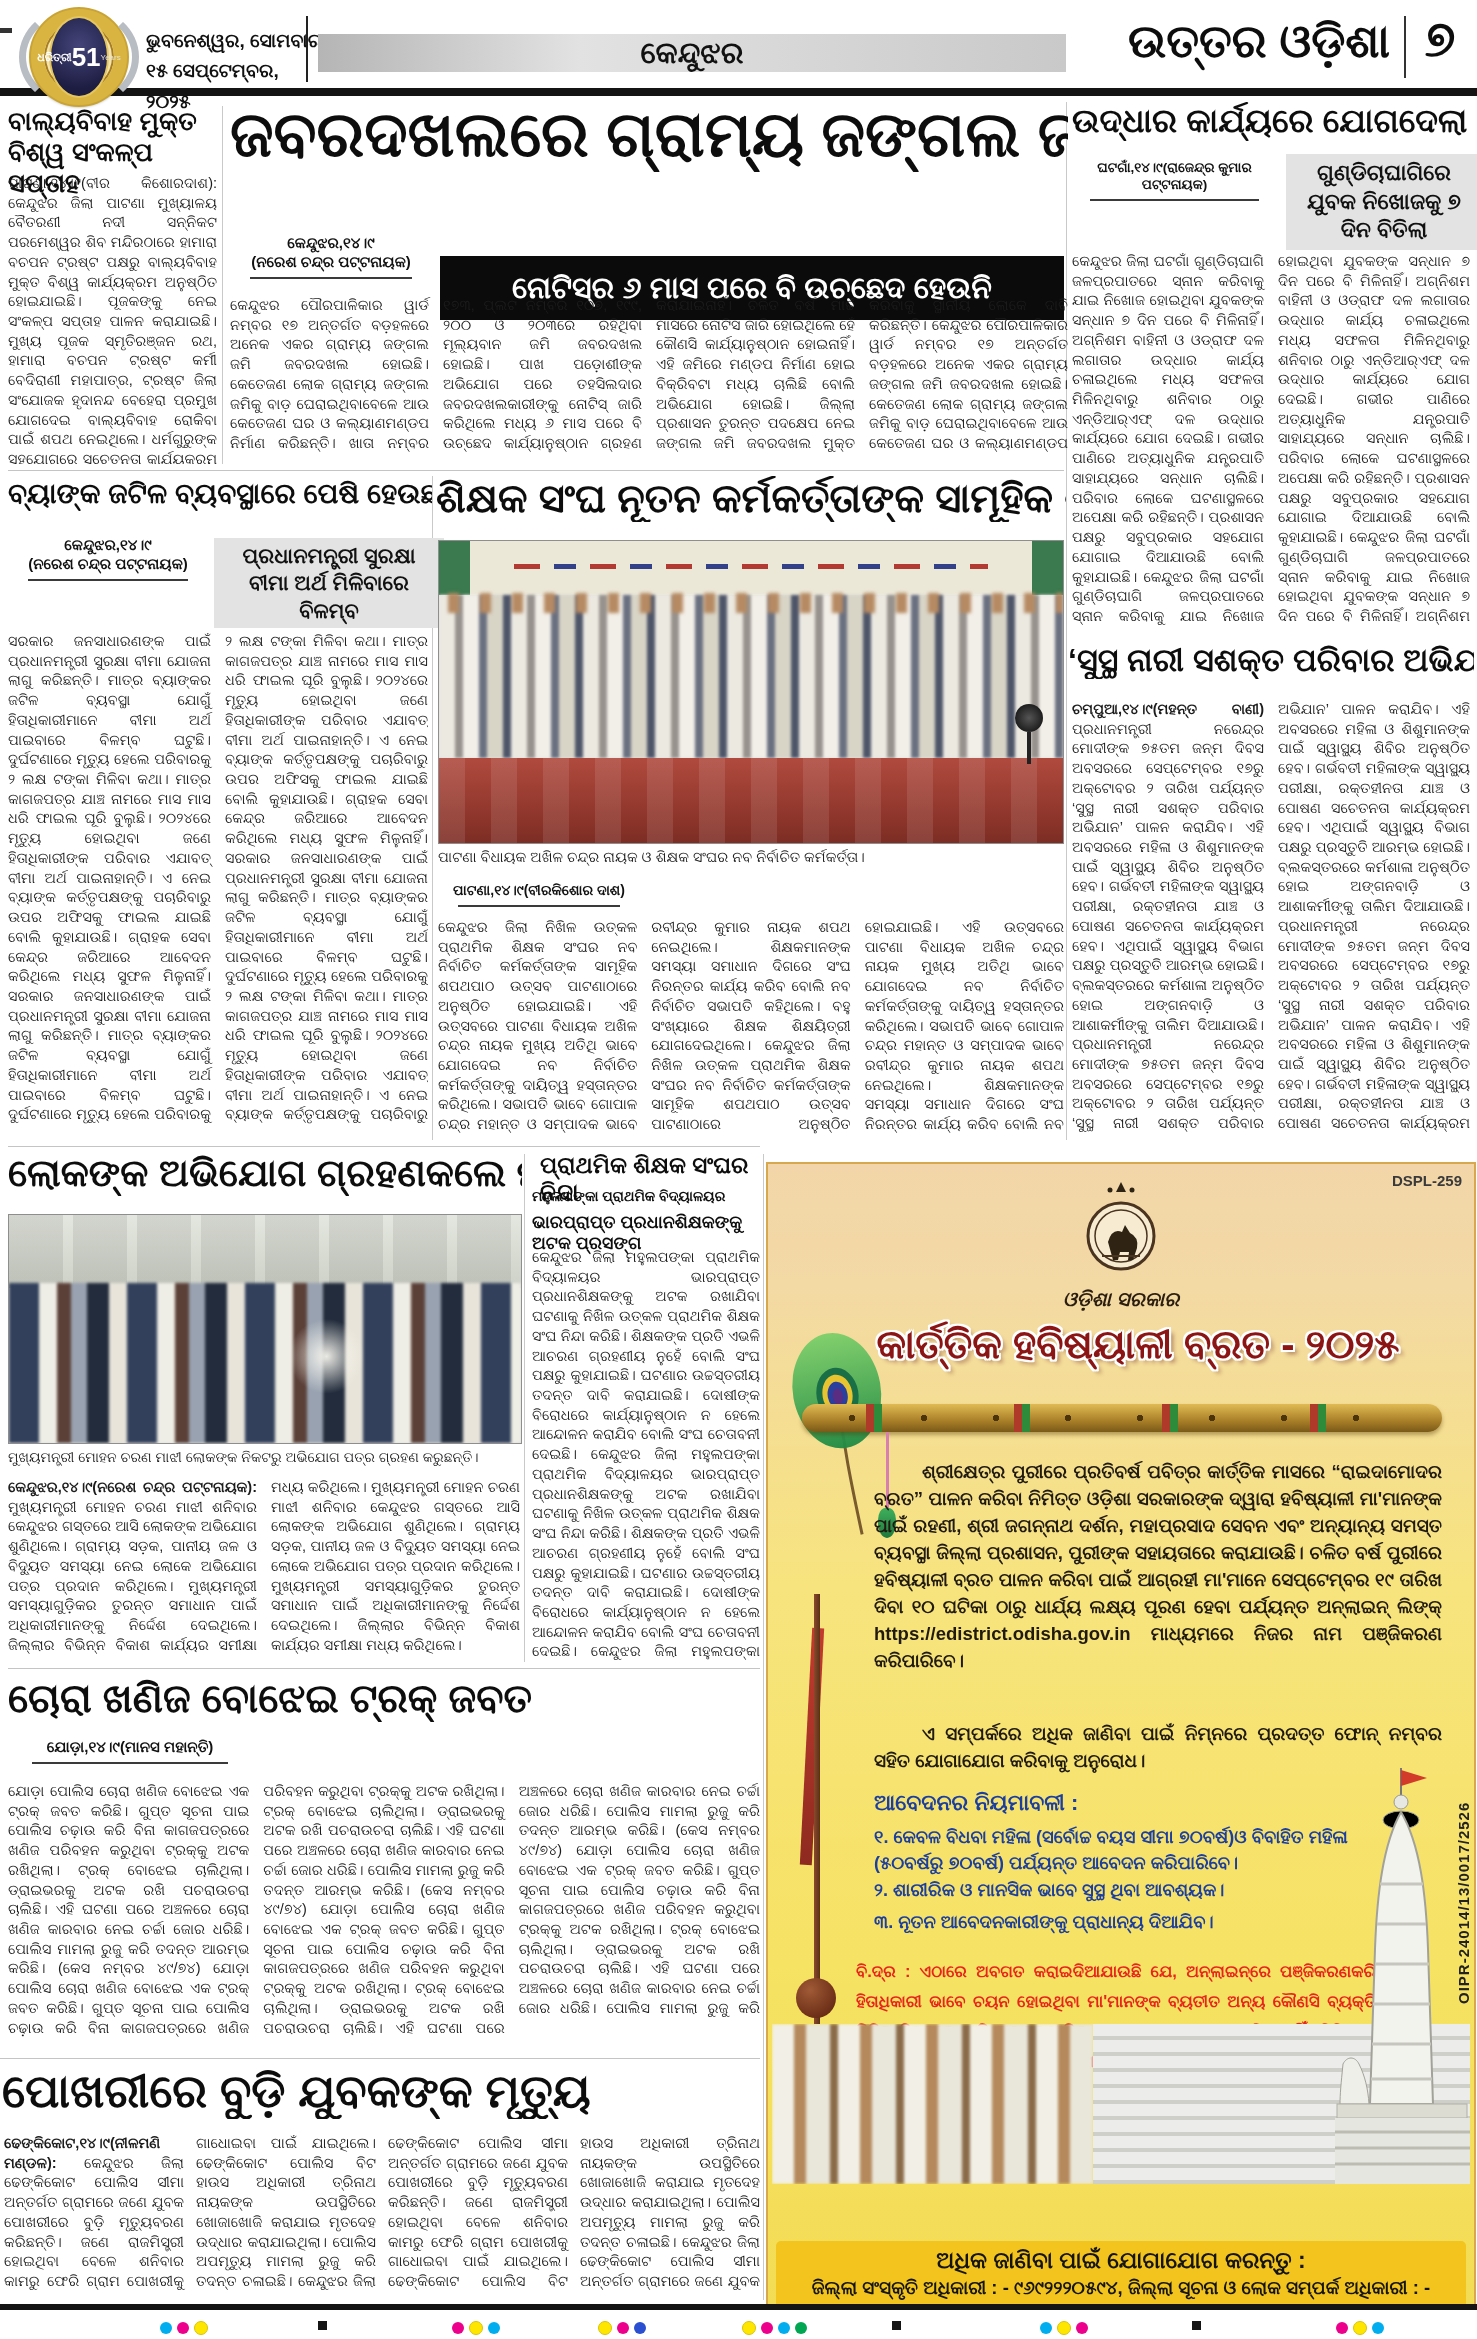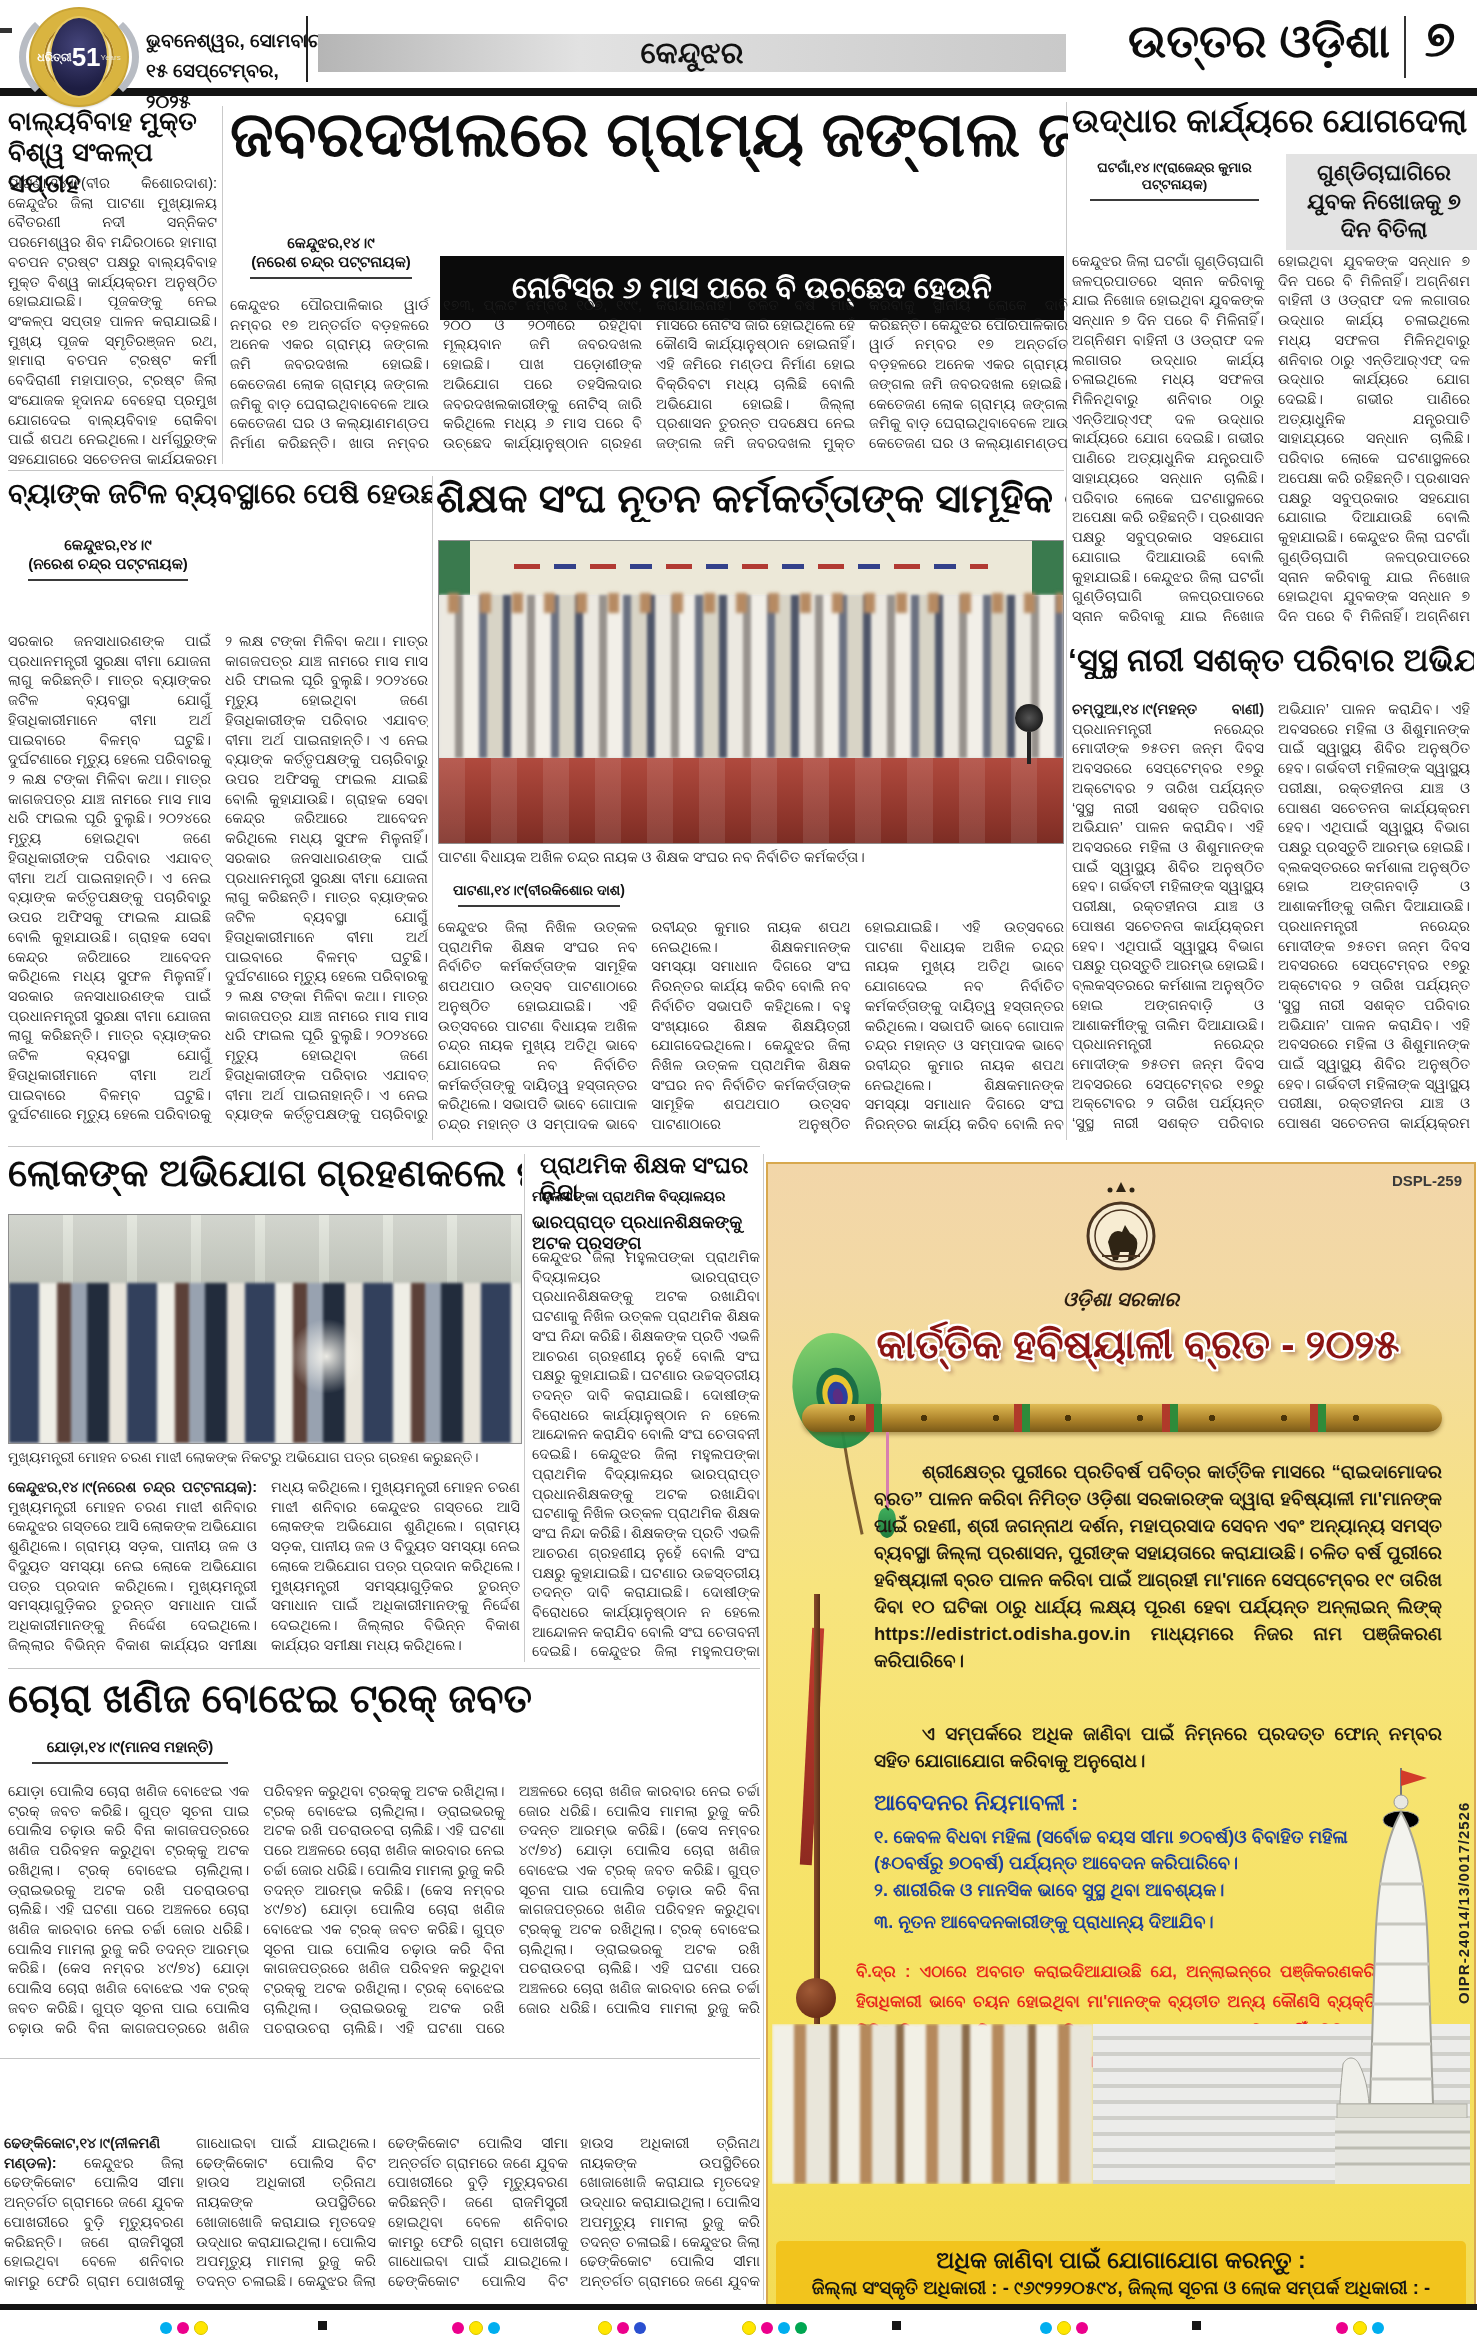--- a/index.html
+++ b/index.html
@@ -149,20 +149,21 @@
   <div class="abs col-body" style="left:1072px;top:700px;width:398px;height:442px;column-count:2;column-gap:14px;">
     <span class="bl">ଚମ୍ପୁଆ,୧୪।୯(ମହନ୍ତ ବାଣୀ)</span>
     <span>ପ୍ରଧାନମନ୍ତ୍ରୀ ନରେନ୍ଦ୍ର ମୋଦୀଙ୍କ ୭୫ତମ ଜନ୍ମ ଦିବସ ଅବସରରେ ସେପ୍ଟେମ୍ବର ୧୭ରୁ ଅକ୍ଟୋବର ୨ ତାରିଖ ପର୍ଯ୍ୟନ୍ତ ‘ସୁସ୍ଥ ନାରୀ ସଶକ୍ତ ପରିବାର ଅଭିଯାନ’ ପାଳନ କରାଯିବ। ଏହି ଅବସରରେ ମହିଳା ଓ ଶିଶୁମାନଙ୍କ ପାଇଁ ସ୍ୱାସ୍ଥ୍ୟ ଶିବିର ଅନୁଷ୍ଠିତ ହେବ। ଗର୍ଭବତୀ ମହିଳାଙ୍କ ସ୍ୱାସ୍ଥ୍ୟ ପରୀକ୍ଷା, ରକ୍ତହୀନତା ଯାଞ୍ଚ ଓ ପୋଷଣ ସଚେତନତା କାର୍ଯ୍ୟକ୍ରମ ହେବ। ଏଥିପାଇଁ ସ୍ୱାସ୍ଥ୍ୟ ବିଭାଗ ପକ୍ଷରୁ ପ୍ରସ୍ତୁତି ଆରମ୍ଭ ହୋଇଛି। ବ୍ଲକସ୍ତରରେ କର୍ମଶାଳା ଅନୁଷ୍ଠିତ ହୋଇ ଅଙ୍ଗନବାଡ଼ି ଓ ଆଶାକର୍ମୀଙ୍କୁ ତାଲିମ ଦିଆଯାଉଛି। ପ୍ରଧାନମନ୍ତ୍ରୀ ନରେନ୍ଦ୍ର ମୋଦୀଙ୍କ ୭୫ତମ ଜନ୍ମ ଦିବସ ଅବସରରେ ସେପ୍ଟେମ୍ବର ୧୭ରୁ ଅକ୍ଟୋବର ୨ ତାରିଖ ପର୍ଯ୍ୟନ୍ତ ‘ସୁସ୍ଥ ନାରୀ ସଶକ୍ତ ପରିବାର ଅଭିଯାନ’ ପାଳନ କରାଯିବ। ଏହି ଅବସରରେ ମହିଳା ଓ ଶିଶୁମାନଙ୍କ ପାଇଁ ସ୍ୱାସ୍ଥ୍ୟ ଶିବିର ଅନୁଷ୍ଠିତ ହେବ। ଗର୍ଭବତୀ ମହିଳାଙ୍କ ସ୍ୱାସ୍ଥ୍ୟ ପରୀକ୍ଷା, ରକ୍ତହୀନତା ଯାଞ୍ଚ ଓ ପୋଷଣ ସଚେତନତା କାର୍ଯ୍ୟକ୍ରମ ହେବ। ଏଥିପାଇଁ ସ୍ୱାସ୍ଥ୍ୟ ବିଭାଗ ପକ୍ଷରୁ ପ୍ରସ୍ତୁତି ଆରମ୍ଭ ହୋଇଛି। ବ୍ଲକସ୍ତରରେ କର୍ମଶାଳା ଅନୁଷ୍ଠିତ ହୋଇ ଅଙ୍ଗନବାଡ଼ି ଓ ଆଶାକର୍ମୀଙ୍କୁ ତାଲିମ ଦିଆଯାଉଛି। ପ୍ରଧାନମନ୍ତ୍ରୀ ନରେନ୍ଦ୍ର ମୋଦୀଙ୍କ ୭୫ତମ ଜନ୍ମ ଦିବସ ଅବସରରେ ସେପ୍ଟେମ୍ବର ୧୭ରୁ ଅକ୍ଟୋବର ୨ ତାରିଖ ପର୍ଯ୍ୟନ୍ତ ‘ସୁସ୍ଥ ନାରୀ ସଶକ୍ତ ପରିବାର ଅଭିଯାନ’ ପାଳନ କରାଯିବ। ଏହି ଅବସରରେ ମହିଳା ଓ ଶିଶୁମାନଙ୍କ ପାଇଁ ସ୍ୱାସ୍ଥ୍ୟ ଶିବିର ଅନୁଷ୍ଠିତ ହେବ। ଗର୍ଭବତୀ ମହିଳାଙ୍କ ସ୍ୱାସ୍ଥ୍ୟ ପରୀକ୍ଷା, ରକ୍ତହୀନତା ଯାଞ୍ଚ ଓ ପୋଷଣ ସଚେତନତା କାର୍ଯ୍ୟକ୍ରମ ହେବ। ଏଥିପାଇଁ ସ୍ୱାସ୍ଥ୍ୟ ବିଭାଗ ପକ୍ଷରୁ ପ୍ରସ୍ତୁତି ଆରମ୍ଭ ହୋଇଛି। ବ୍ଲକସ୍ତରରେ କର୍ମଶାଳା ଅନୁଷ୍ଠିତ ହୋଇ ଅଙ୍ଗନବାଡ଼ି ଓ ଆଶାକର୍ମୀଙ୍କୁ ତାଲିମ ଦିଆଯାଉଛି। ପ୍ରଧାନମନ୍ତ୍ରୀ ନରେନ୍ଦ୍ର ମୋଦୀଙ୍କ ୭୫ତମ ଜନ୍ମ ଦିବସ ଅବସରରେ ସେପ୍ଟେମ୍ବର ୧୭ରୁ ଅକ୍ଟୋବର ୨ ତାରିଖ ପର୍ଯ୍ୟନ୍ତ ‘ସୁସ୍ଥ ନାରୀ ସଶକ୍ତ ପରିବାର ଅଭିଯାନ’ ପାଳନ କରାଯିବ। ଏହି ଅବସରରେ ମହିଳା ଓ ଶିଶୁମାନଙ୍କ ପାଇଁ ସ୍ୱାସ୍ଥ୍ୟ ଶିବିର ଅନୁଷ୍ଠିତ ହେବ। ଗର୍ଭବତୀ ମହିଳାଙ୍କ ସ୍ୱାସ୍ଥ୍ୟ ପରୀକ୍ଷା, ରକ୍ତହୀନତା ଯାଞ୍ଚ ଓ ପୋଷଣ ସଚେତନତା କାର୍ଯ୍ୟକ୍ରମ ହେବ। ଏଥିପାଇଁ ସ୍ୱାସ୍ଥ୍ୟ ବିଭାଗ ପକ୍ଷରୁ ପ୍ରସ୍ତୁତି ଆରମ୍ଭ ହୋଇଛି। ବ୍ଲକସ୍ତରରେ କର୍ମଶାଳା ଅନୁଷ୍ଠିତ ହୋଇ ଅଙ୍ଗନବାଡ଼ି ଓ ଆଶାକର୍ମୀଙ୍କୁ ତାଲିମ ଦିଆଯାଉଛି।</span>
   </div>
 
   <div class="abs hl nowrap" style="left:8px;top:478px;width:424px;font-size:28px;">ବ୍ୟାଙ୍କ ଜଟିଳ ବ୍ୟବସ୍ଥାରେ ପେଷି ହେଉଛନ୍ତି ହିତାଧିକାରୀ</div>
   <div class="abs byline" style="left:10px;top:536px;width:196px;">
     <div>କେନ୍ଦୁଝର,୧୪।୯</div>
     <div>(ନରେଶ ଚନ୍ଦ୍ର ପଟ୍ଟନାୟକ)</div>
   </div>
+  <div class="abs kicker" style="left:214px;top:538px;width:214px;height:86px;font-size:21px;padding:2px 8px;">ପ୍ରଧାନମନ୍ତ୍ରୀ ସୁରକ୍ଷା ବୀମା ଅର୍ଥ ମିଳିବାରେ ବିଳମ୍ବ</div>
   <div class="abs col-body" style="left:8px;top:632px;width:420px;height:508px;column-count:2;column-gap:14px;">ସରକାର ଜନସାଧାରଣଙ୍କ ପାଇଁ ପ୍ରଧାନମନ୍ତ୍ରୀ ସୁରକ୍ଷା ବୀମା ଯୋଜନା ଲାଗୁ କରିଛନ୍ତି। ମାତ୍ର ବ୍ୟାଙ୍କର ଜଟିଳ ବ୍ୟବସ୍ଥା ଯୋଗୁଁ ହିତାଧିକାରୀମାନେ ବୀମା ଅର୍ଥ ପାଇବାରେ ବିଳମ୍ବ ଘଟୁଛି। ଦୁର୍ଘଟଣାରେ ମୃତ୍ୟୁ ହେଲେ ପରିବାରକୁ ୨ ଲକ୍ଷ ଟଙ୍କା ମିଳିବା କଥା। ମାତ୍ର କାଗଜପତ୍ର ଯାଞ୍ଚ ନାମରେ ମାସ ମାସ ଧରି ଫାଇଲ ଘୂରି ବୁଲୁଛି। ୨୦୨୪ରେ ମୃତ୍ୟୁ ହୋଇଥିବା ଜଣେ ହିତାଧିକାରୀଙ୍କ ପରିବାର ଏଯାବତ୍ ବୀମା ଅର୍ଥ ପାଇନାହାନ୍ତି। ଏ ନେଇ ବ୍ୟାଙ୍କ କର୍ତ୍ତୃପକ୍ଷଙ୍କୁ ପଚାରିବାରୁ ଉପର ଅଫିସକୁ ଫାଇଲ ଯାଇଛି ବୋଲି କୁହାଯାଉଛି। ଗ୍ରାହକ ସେବା କେନ୍ଦ୍ର ଜରିଆରେ ଆବେଦନ କରିଥିଲେ ମଧ୍ୟ ସୁଫଳ ମିଳୁନାହିଁ। ସରକାର ଜନସାଧାରଣଙ୍କ ପାଇଁ ପ୍ରଧାନମନ୍ତ୍ରୀ ସୁରକ୍ଷା ବୀମା ଯୋଜନା ଲାଗୁ କରିଛନ୍ତି। ମାତ୍ର ବ୍ୟାଙ୍କର ଜଟିଳ ବ୍ୟବସ୍ଥା ଯୋଗୁଁ ହିତାଧିକାରୀମାନେ ବୀମା ଅର୍ଥ ପାଇବାରେ ବିଳମ୍ବ ଘଟୁଛି। ଦୁର୍ଘଟଣାରେ ମୃତ୍ୟୁ ହେଲେ ପରିବାରକୁ ୨ ଲକ୍ଷ ଟଙ୍କା ମିଳିବା କଥା। ମାତ୍ର କାଗଜପତ୍ର ଯାଞ୍ଚ ନାମରେ ମାସ ମାସ ଧରି ଫାଇଲ ଘୂରି ବୁଲୁଛି। ୨୦୨୪ରେ ମୃତ୍ୟୁ ହୋଇଥିବା ଜଣେ ହିତାଧିକାରୀଙ୍କ ପରିବାର ଏଯାବତ୍ ବୀମା ଅର୍ଥ ପାଇନାହାନ୍ତି। ଏ ନେଇ ବ୍ୟାଙ୍କ କର୍ତ୍ତୃପକ୍ଷଙ୍କୁ ପଚାରିବାରୁ ଉପର ଅଫିସକୁ ଫାଇଲ ଯାଇଛି ବୋଲି କୁହାଯାଉଛି। ଗ୍ରାହକ ସେବା କେନ୍ଦ୍ର ଜରିଆରେ ଆବେଦନ କରିଥିଲେ ମଧ୍ୟ ସୁଫଳ ମିଳୁନାହିଁ। ସରକାର ଜନସାଧାରଣଙ୍କ ପାଇଁ ପ୍ରଧାନମନ୍ତ୍ରୀ ସୁରକ୍ଷା ବୀମା ଯୋଜନା ଲାଗୁ କରିଛନ୍ତି। ମାତ୍ର ବ୍ୟାଙ୍କର ଜଟିଳ ବ୍ୟବସ୍ଥା ଯୋଗୁଁ ହିତାଧିକାରୀମାନେ ବୀମା ଅର୍ଥ ପାଇବାରେ ବିଳମ୍ବ ଘଟୁଛି। ଦୁର୍ଘଟଣାରେ ମୃତ୍ୟୁ ହେଲେ ପରିବାରକୁ ୨ ଲକ୍ଷ ଟଙ୍କା ମିଳିବା କଥା। ମାତ୍ର କାଗଜପତ୍ର ଯାଞ୍ଚ ନାମରେ ମାସ ମାସ ଧରି ଫାଇଲ ଘୂରି ବୁଲୁଛି। ୨୦୨୪ରେ ମୃତ୍ୟୁ ହୋଇଥିବା ଜଣେ ହିତାଧିକାରୀଙ୍କ ପରିବାର ଏଯାବତ୍ ବୀମା ଅର୍ଥ ପାଇନାହାନ୍ତି। ଏ ନେଇ ବ୍ୟାଙ୍କ କର୍ତ୍ତୃପକ୍ଷଙ୍କୁ ପଚାରିବାରୁ ଉପର ଅଫିସକୁ ଫାଇଲ ଯାଇଛି ବୋଲି କୁହାଯାଉଛି। ଗ୍ରାହକ ସେବା କେନ୍ଦ୍ର ଜରିଆରେ ଆବେଦନ କରିଥିଲେ ମଧ୍ୟ ସୁଫଳ ମିଳୁନାହିଁ। ସରକାର ଜନସାଧାରଣଙ୍କ ପାଇଁ ପ୍ରଧାନମନ୍ତ୍ରୀ ସୁରକ୍ଷା ବୀମା ଯୋଜନା ଲାଗୁ କରିଛନ୍ତି। ମାତ୍ର ବ୍ୟାଙ୍କର ଜଟିଳ ବ୍ୟବସ୍ଥା ଯୋଗୁଁ ହିତାଧିକାରୀମାନେ ବୀମା ଅର୍ଥ ପାଇବାରେ ବିଳମ୍ବ ଘଟୁଛି। ଦୁର୍ଘଟଣାରେ ମୃତ୍ୟୁ ହେଲେ ପରିବାରକୁ ୨ ଲକ୍ଷ ଟଙ୍କା ମିଳିବା କଥା। ମାତ୍ର କାଗଜପତ୍ର ଯାଞ୍ଚ ନାମରେ ମାସ ମାସ ଧରି ଫାଇଲ ଘୂରି ବୁଲୁଛି। ୨୦୨୪ରେ ମୃତ୍ୟୁ ହୋଇଥିବା ଜଣେ ହିତାଧିକାରୀଙ୍କ ପରିବାର ଏଯାବତ୍ ବୀମା ଅର୍ଥ ପାଇନାହାନ୍ତି। ଏ ନେଇ ବ୍ୟାଙ୍କ କର୍ତ୍ତୃପକ୍ଷଙ୍କୁ ପଚାରିବାରୁ ଉପର ଅଫିସକୁ ଫାଇଲ ଯାଇଛି ବୋଲି କୁହାଯାଉଛି। ଗ୍ରାହକ ସେବା କେନ୍ଦ୍ର ଜରିଆରେ ଆବେଦନ କରିଥିଲେ ମଧ୍ୟ ସୁଫଳ ମିଳୁନାହିଁ।</div>
 
   <div class="abs hl nowrap" style="left:436px;top:476px;width:630px;font-size:40px;text-align:center;">ଶିକ୍ଷକ ସଂଘ ନୂତନ କର୍ମକର୍ତ୍ତାଙ୍କ ସାମୂହିକ ଶପଥପାଠ</div>
   <div class="abs photo" style="left:438px;top:540px;width:624px;height:302px;">
     <div class="t-banner"></div>
     <div class="t-crowd"></div>
     <div class="t-stage"></div>
     <div class="t-fan"></div>
   </div>
   <div class="abs col-body" style="left:438px;top:848px;width:626px;height:26px;">ପାଟଣା ବିଧାୟକ ଅଖିଳ ଚନ୍ଦ୍ର ନାୟକ ଓ ଶିକ୍ଷକ ସଂଘର ନବ ନିର୍ବାଚିତ କର୍ମକର୍ତ୍ତା।</div>
@@ -183,20 +184,21 @@
 
   <div class="abs hl" style="left:532px;top:1152px;width:230px;font-size:23px;margin-left:8px;">ପ୍ରାଥମିକ ଶିକ୍ଷକ ସଂଘର ନିନ୍ଦା</div>
   <div class="abs hl" style="left:532px;top:1188px;width:230px;font-size:14px;">ମହୁଲପଙ୍କା ପ୍ରାଥମିକ ବିଦ୍ୟାଳୟର</div>
   <div class="abs hl" style="left:532px;top:1212px;width:230px;font-size:17.5px;">ଭାରପ୍ରାପ୍ତ ପ୍ରଧାନଶିକ୍ଷକଙ୍କୁ ଅଟକ ପ୍ରସଙ୍ଗ</div>
   <div class="abs col-body" style="left:532px;top:1248px;width:228px;height:414px;">କେନ୍ଦୁଝର ଜିଲା ମହୁଲପଙ୍କା ପ୍ରାଥମିକ ବିଦ୍ୟାଳୟର ଭାରପ୍ରାପ୍ତ ପ୍ରଧାନଶିକ୍ଷକଙ୍କୁ ଅଟକ ରଖାଯିବା ଘଟଣାକୁ ନିଖିଳ ଉତ୍କଳ ପ୍ରାଥମିକ ଶିକ୍ଷକ ସଂଘ ନିନ୍ଦା କରିଛି। ଶିକ୍ଷକଙ୍କ ପ୍ରତି ଏଭଳି ଆଚରଣ ଗ୍ରହଣୀୟ ନୁହେଁ ବୋଲି ସଂଘ ପକ୍ଷରୁ କୁହାଯାଇଛି। ଘଟଣାର ଉଚ୍ଚସ୍ତରୀୟ ତଦନ୍ତ ଦାବି କରାଯାଇଛି। ଦୋଷୀଙ୍କ ବିରୋଧରେ କାର୍ଯ୍ୟାନୁଷ୍ଠାନ ନ ହେଲେ ଆନ୍ଦୋଳନ କରାଯିବ ବୋଲି ସଂଘ ଚେତାବନୀ ଦେଇଛି। କେନ୍ଦୁଝର ଜିଲା ମହୁଲପଙ୍କା ପ୍ରାଥମିକ ବିଦ୍ୟାଳୟର ଭାରପ୍ରାପ୍ତ ପ୍ରଧାନଶିକ୍ଷକଙ୍କୁ ଅଟକ ରଖାଯିବା ଘଟଣାକୁ ନିଖିଳ ଉତ୍କଳ ପ୍ରାଥମିକ ଶିକ୍ଷକ ସଂଘ ନିନ୍ଦା କରିଛି। ଶିକ୍ଷକଙ୍କ ପ୍ରତି ଏଭଳି ଆଚରଣ ଗ୍ରହଣୀୟ ନୁହେଁ ବୋଲି ସଂଘ ପକ୍ଷରୁ କୁହାଯାଇଛି। ଘଟଣାର ଉଚ୍ଚସ୍ତରୀୟ ତଦନ୍ତ ଦାବି କରାଯାଇଛି। ଦୋଷୀଙ୍କ ବିରୋଧରେ କାର୍ଯ୍ୟାନୁଷ୍ଠାନ ନ ହେଲେ ଆନ୍ଦୋଳନ କରାଯିବ ବୋଲି ସଂଘ ଚେତାବନୀ ଦେଇଛି। କେନ୍ଦୁଝର ଜିଲା ମହୁଲପଙ୍କା ପ୍ରାଥମିକ ବିଦ୍ୟାଳୟର ଭାରପ୍ରାପ୍ତ ପ୍ରଧାନଶିକ୍ଷକଙ୍କୁ ଅଟକ ରଖାଯିବା ଘଟଣାକୁ ନିଖିଳ ଉତ୍କଳ ପ୍ରାଥମିକ ଶିକ୍ଷକ ସଂଘ ନିନ୍ଦା କରିଛି। ଶିକ୍ଷକଙ୍କ ପ୍ରତି ଏଭଳି ଆଚରଣ ଗ୍ରହଣୀୟ ନୁହେଁ ବୋଲି ସଂଘ ପକ୍ଷରୁ କୁହାଯାଇଛି। ଘଟଣାର ଉଚ୍ଚସ୍ତରୀୟ ତଦନ୍ତ ଦାବି କରାଯାଇଛି। ଦୋଷୀଙ୍କ ବିରୋଧରେ କାର୍ଯ୍ୟାନୁଷ୍ଠାନ ନ ହେଲେ ଆନ୍ଦୋଳନ କରାଯିବ ବୋଲି ସଂଘ ଚେତାବନୀ ଦେଇଛି।</div>
 
   <div class="abs hl nowrap" style="left:8px;top:1676px;width:620px;font-size:40px;">ଚୋରା ଖଣିଜ ବୋଝେଇ ଟ୍ରକ୍ ଜବତ</div>
   <div class="abs byline" style="left:10px;top:1738px;width:240px;">ଯୋଡ଼ା,୧୪।୯(ମାନସ ମହାନ୍ତି)</div>
   <div class="abs col-body" style="left:8px;top:1782px;width:752px;height:274px;column-count:3;column-gap:14px;">ଯୋଡ଼ା ପୋଲିସ ଚୋରା ଖଣିଜ ବୋଝେଇ ଏକ ଟ୍ରକ୍ ଜବତ କରିଛି। ଗୁପ୍ତ ସୂଚନା ପାଇ ପୋଲିସ ଚଢ଼ାଉ କରି ବିନା କାଗଜପତ୍ରରେ ଖଣିଜ ପରିବହନ କରୁଥିବା ଟ୍ରକ୍‌କୁ ଅଟକ ରଖିଥିଲା। ଟ୍ରକ୍ ବୋଝେଇ ଚାଲିଥିଲା। ଡ୍ରାଇଭରକୁ ଅଟକ ରଖି ପଚରାଉଚରା ଚାଲିଛି। ଏହି ଘଟଣା ପରେ ଅଞ୍ଚଳରେ ଚୋରା ଖଣିଜ କାରବାର ନେଇ ଚର୍ଚ୍ଚା ଜୋର ଧରିଛି। ପୋଲିସ ମାମଲା ରୁଜୁ କରି ତଦନ୍ତ ଆରମ୍ଭ କରିଛି। (କେସ ନମ୍ବର ୪୯/୭୪) ଯୋଡ଼ା ପୋଲିସ ଚୋରା ଖଣିଜ ବୋଝେଇ ଏକ ଟ୍ରକ୍ ଜବତ କରିଛି। ଗୁପ୍ତ ସୂଚନା ପାଇ ପୋଲିସ ଚଢ଼ାଉ କରି ବିନା କାଗଜପତ୍ରରେ ଖଣିଜ ପରିବହନ କରୁଥିବା ଟ୍ରକ୍‌କୁ ଅଟକ ରଖିଥିଲା। ଟ୍ରକ୍ ବୋଝେଇ ଚାଲିଥିଲା। ଡ୍ରାଇଭରକୁ ଅଟକ ରଖି ପଚରାଉଚରା ଚାଲିଛି। ଏହି ଘଟଣା ପରେ ଅଞ୍ଚଳରେ ଚୋରା ଖଣିଜ କାରବାର ନେଇ ଚର୍ଚ୍ଚା ଜୋର ଧରିଛି। ପୋଲିସ ମାମଲା ରୁଜୁ କରି ତଦନ୍ତ ଆରମ୍ଭ କରିଛି। (କେସ ନମ୍ବର ୪୯/୭୪) ଯୋଡ଼ା ପୋଲିସ ଚୋରା ଖଣିଜ ବୋଝେଇ ଏକ ଟ୍ରକ୍ ଜବତ କରିଛି। ଗୁପ୍ତ ସୂଚନା ପାଇ ପୋଲିସ ଚଢ଼ାଉ କରି ବିନା କାଗଜପତ୍ରରେ ଖଣିଜ ପରିବହନ କରୁଥିବା ଟ୍ରକ୍‌କୁ ଅଟକ ରଖିଥିଲା। ଟ୍ରକ୍ ବୋଝେଇ ଚାଲିଥିଲା। ଡ୍ରାଇଭରକୁ ଅଟକ ରଖି ପଚରାଉଚରା ଚାଲିଛି। ଏହି ଘଟଣା ପରେ ଅଞ୍ଚଳରେ ଚୋରା ଖଣିଜ କାରବାର ନେଇ ଚର୍ଚ୍ଚା ଜୋର ଧରିଛି। ପୋଲିସ ମାମଲା ରୁଜୁ କରି ତଦନ୍ତ ଆରମ୍ଭ କରିଛି। (କେସ ନମ୍ବର ୪୯/୭୪) ଯୋଡ଼ା ପୋଲିସ ଚୋରା ଖଣିଜ ବୋଝେଇ ଏକ ଟ୍ରକ୍ ଜବତ କରିଛି। ଗୁପ୍ତ ସୂଚନା ପାଇ ପୋଲିସ ଚଢ଼ାଉ କରି ବିନା କାଗଜପତ୍ରରେ ଖଣିଜ ପରିବହନ କରୁଥିବା ଟ୍ରକ୍‌କୁ ଅଟକ ରଖିଥିଲା। ଟ୍ରକ୍ ବୋଝେଇ ଚାଲିଥିଲା। ଡ୍ରାଇଭରକୁ ଅଟକ ରଖି ପଚରାଉଚରା ଚାଲିଛି। ଏହି ଘଟଣା ପରେ ଅଞ୍ଚଳରେ ଚୋରା ଖଣିଜ କାରବାର ନେଇ ଚର୍ଚ୍ଚା ଜୋର ଧରିଛି। ପୋଲିସ ମାମଲା ରୁଜୁ କରି ତଦନ୍ତ ଆରମ୍ଭ କରିଛି। (କେସ ନମ୍ବର ୪୯/୭୪)</div>
 
+  <div class="abs hl nowrap" style="left:2px;top:2064px;width:726px;font-size:46px;">ପୋଖରୀରେ ବୁଡ଼ି ଯୁବକଙ୍କ ମୃତ୍ୟୁ</div>
   <div class="abs col-body" style="left:4px;top:2134px;width:756px;height:172px;column-count:4;column-gap:12px;">
     <span class="bl">ଢେଙ୍କିକୋଟ,୧୪।୯(ନୀଳମଣି ମଣ୍ଡଳ):</span>
     <span>କେନ୍ଦୁଝର ଜିଲା ଢେଙ୍କିକୋଟ ପୋଲିସ ସୀମା ଅନ୍ତର୍ଗତ ଗ୍ରାମରେ ଜଣେ ଯୁବକ ପୋଖରୀରେ ବୁଡ଼ି ମୃତ୍ୟୁବରଣ କରିଛନ୍ତି। ଜଣେ ରାଜମିସ୍ତ୍ରୀ ହୋଇଥିବା ବେଳେ ଶନିବାର କାମରୁ ଫେରି ଗ୍ରାମ ପୋଖରୀକୁ ଗାଧୋଇବା ପାଇଁ ଯାଇଥିଲେ। ଢେଙ୍କିକୋଟ ପୋଲିସ ବିଟ ହାଉସ ଅଧିକାରୀ ତ୍ରିନାଥ ନାୟକଙ୍କ ଉପସ୍ଥିତିରେ ଖୋଜାଖୋଜି କରାଯାଇ ମୃତଦେହ ଉଦ୍ଧାର କରାଯାଇଥିଲା। ପୋଲିସ ଅପମୃତ୍ୟୁ ମାମଲା ରୁଜୁ କରି ତଦନ୍ତ ଚଳାଇଛି। କେନ୍ଦୁଝର ଜିଲା ଢେଙ୍କିକୋଟ ପୋଲିସ ସୀମା ଅନ୍ତର୍ଗତ ଗ୍ରାମରେ ଜଣେ ଯୁବକ ପୋଖରୀରେ ବୁଡ଼ି ମୃତ୍ୟୁବରଣ କରିଛନ୍ତି। ଜଣେ ରାଜମିସ୍ତ୍ରୀ ହୋଇଥିବା ବେଳେ ଶନିବାର କାମରୁ ଫେରି ଗ୍ରାମ ପୋଖରୀକୁ ଗାଧୋଇବା ପାଇଁ ଯାଇଥିଲେ। ଢେଙ୍କିକୋଟ ପୋଲିସ ବିଟ ହାଉସ ଅଧିକାରୀ ତ୍ରିନାଥ ନାୟକଙ୍କ ଉପସ୍ଥିତିରେ ଖୋଜାଖୋଜି କରାଯାଇ ମୃତଦେହ ଉଦ୍ଧାର କରାଯାଇଥିଲା। ପୋଲିସ ଅପମୃତ୍ୟୁ ମାମଲା ରୁଜୁ କରି ତଦନ୍ତ ଚଳାଇଛି। କେନ୍ଦୁଝର ଜିଲା ଢେଙ୍କିକୋଟ ପୋଲିସ ସୀମା ଅନ୍ତର୍ଗତ ଗ୍ରାମରେ ଜଣେ ଯୁବକ ପୋଖରୀରେ ବୁଡ଼ି ମୃତ୍ୟୁବରଣ କରିଛନ୍ତି। ଜଣେ ରାଜମିସ୍ତ୍ରୀ ହୋଇଥିବା ବେଳେ ଶନିବାର କାମରୁ ଫେରି ଗ୍ରାମ ପୋଖରୀକୁ ଗାଧୋଇବା ପାଇଁ ଯାଇଥିଲେ। ଢେଙ୍କିକୋଟ ପୋଲିସ ବିଟ ହାଉସ ଅଧିକାରୀ ତ୍ରିନାଥ ନାୟକଙ୍କ ଉପସ୍ଥିତିରେ ଖୋଜାଖୋଜି କରାଯାଇ ମୃତଦେହ ଉଦ୍ଧାର କରାଯାଇଥିଲା। ପୋଲିସ ଅପମୃତ୍ୟୁ ମାମଲା ରୁଜୁ କରି ତଦନ୍ତ ଚଳାଇଛି।</span>
   </div>
 
   <div class="abs ad" style="left:766px;top:1162px;width:706px;height:1142px;">
     <div class="abs ad-code" style="right:12px;top:8px;">DSPL-259</div>
 
     <svg class="abs" style="left:50%;top:16px;transform:translateX(-50%);" width="74" height="102" viewBox="0 0 74 102">
       <path d="M32 12 l5 -10 5 10 z" fill="#2f2414"></path>

